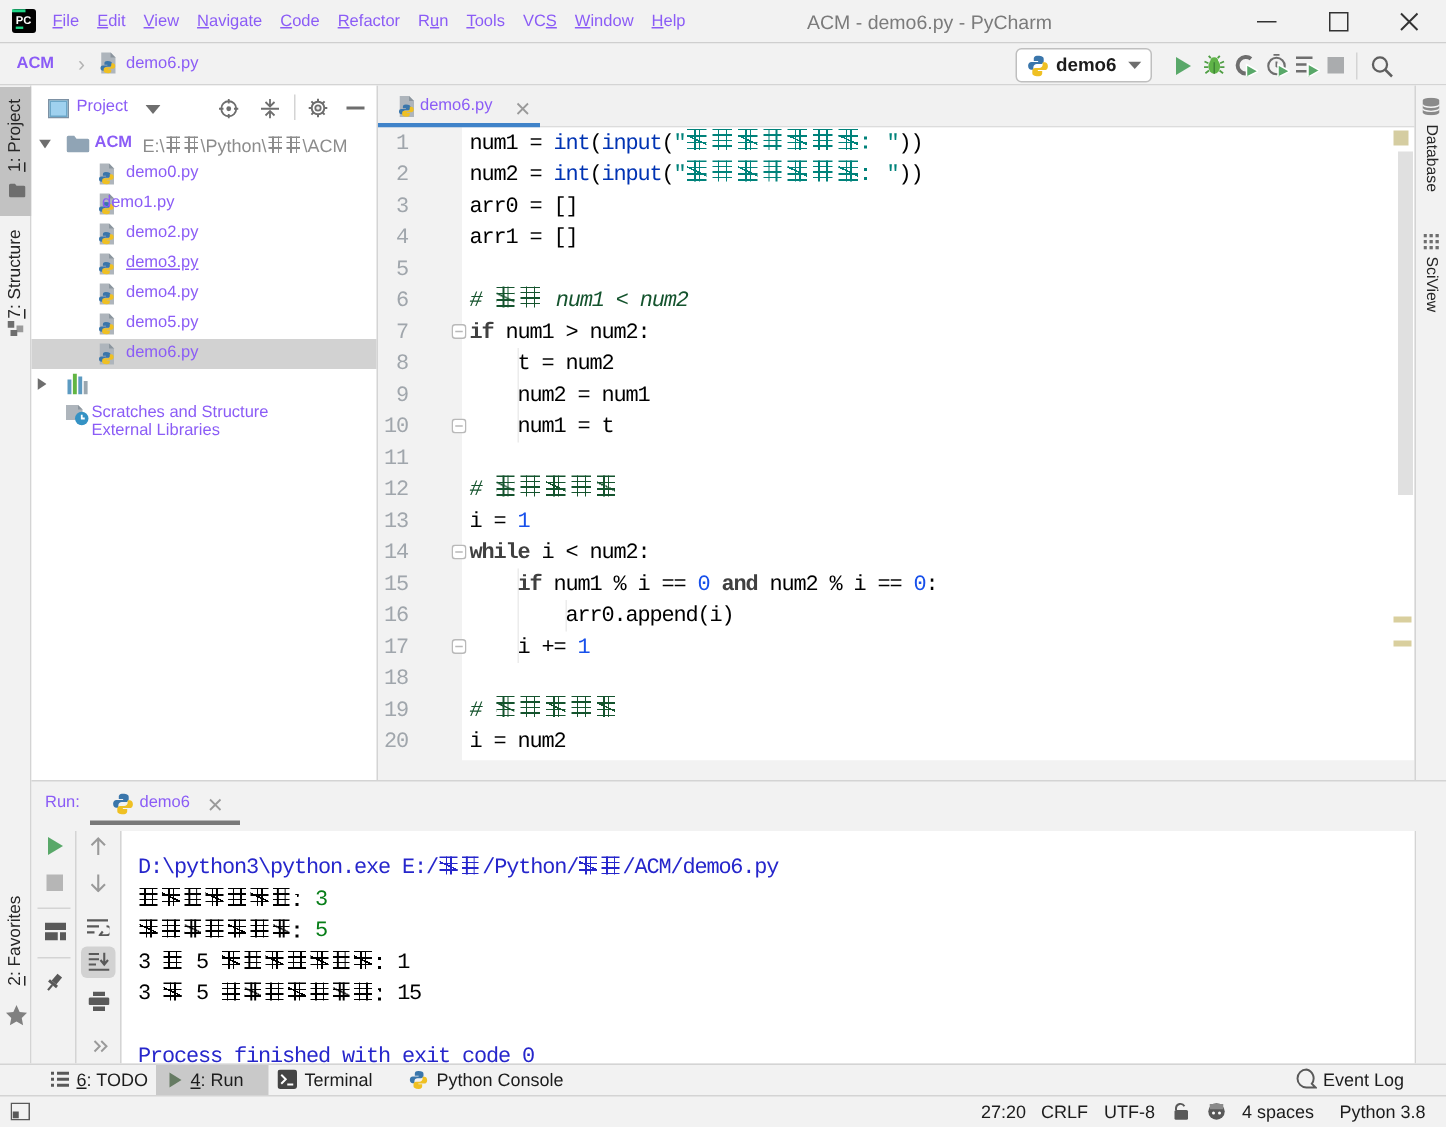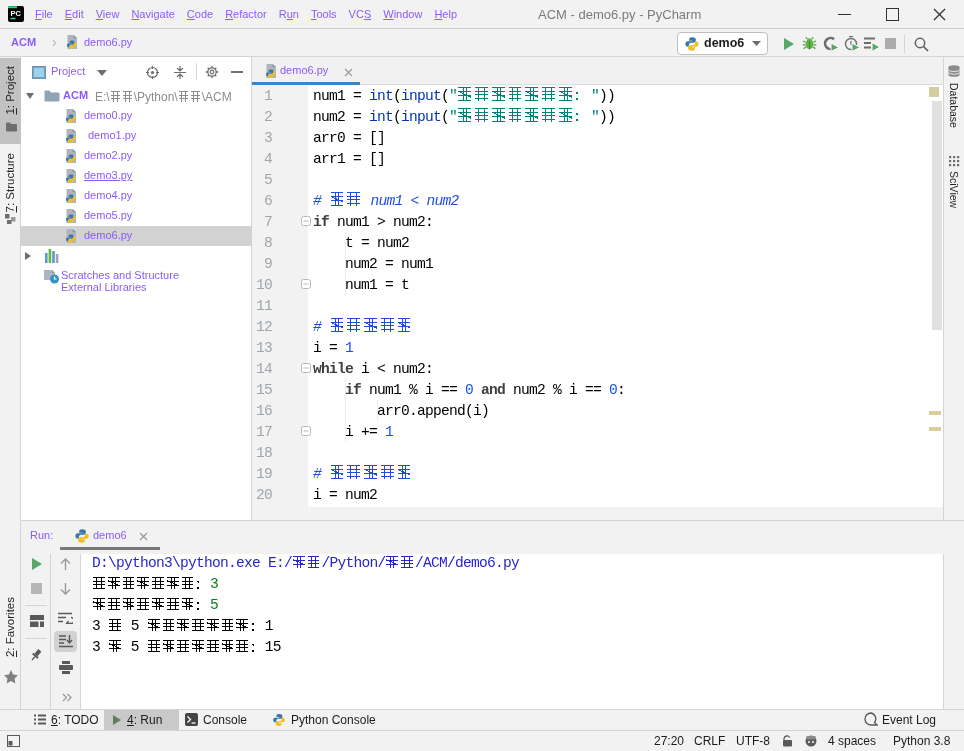--- a/index.html
+++ b/index.html
@@ -5,21 +5,21 @@
 body{width:964px;height:751px;position:relative;overflow:hidden;background:#f2f2f2;
   font-family:"Liberation Sans",sans-serif;-webkit-font-smoothing:antialiased;}
 .abs{position:absolute;white-space:nowrap;}
 .t13{font-size:11px;color:#8b5cf6;}
 .t12{font-size:12px;color:#1c1c1c;}
 pre{margin:0;font-family:"Liberation Mono",monospace;font-size:14.6px;letter-spacing:-0.76px;line-height:21px;white-space:pre !important;}
 .kw{color:#404040;font-weight:bold;}
 .bi{color:#0033b3;}
 .num{color:#1750eb;}
 .str{color:#00827a;}
-.cmt{color:#1d4ed8;font-style:italic;}
+.cmt{color:#14532d;font-style:italic;}
 .blue{color:#2626cb;}
 .grn{color:#067d17;}
 
 .cj,.ck,.cu{display:inline-block;position:relative;}
 .cj{width:16.76px;height:13px;vertical-align:-1px;}
 .ck{width:14.76px;height:12px;vertical-align:-1px;}
 .cu{width:12px;height:11px;vertical-align:-1px;}
 .cj i,.ck i,.cu i{position:absolute;left:1px;right:2px;top:0;bottom:0;
  background:
   linear-gradient(90deg, transparent 26%, currentColor 26%, currentColor calc(26% + 1px), transparent calc(26% + 1px)),
@@ -191,21 +191,21 @@
     </svg>
  <div class="abs t13" style="left:63px;top:89px;font-weight:bold;">ACM</div>
  <div class="abs" style="left:95px;top:90px;font-size:12px;color:#8c8c8c;">E:\<span class="cu"><i></i></span><span class="cu"><i></i></span>\Python\<span class="cu"><i></i></span><span class="cu"><i></i></span>\ACM</div>
  <svg class="abs" style="left:63px;top:108px" width="16" height="16">
       <use href="#pyfile"></use>
     </svg>
     <div class="abs t13" style="left:84px;top:109px;">demo0.py</div>
  <svg class="abs" style="left:63px;top:128px" width="16" height="16">
       <use href="#pyfile"></use>
     </svg>
-    <div class="abs t13" style="left:88px;top:129px;">demo1.py</div>
+    <div class="abs t13" style="left:68px;top:129px;">demo1.py</div>
  <svg class="abs" style="left:63px;top:148px" width="16" height="16">
       <use href="#pyfile"></use>
     </svg>
     <div class="abs t13" style="left:84px;top:149px;">demo2.py</div>
  <svg class="abs" style="left:63px;top:168px" width="16" height="16">
       <use href="#pyfile"></use>
     </svg>
     <div class="abs t13" style="left:84px;top:169px;text-decoration:underline;">demo3.py</div>
  <svg class="abs" style="left:63px;top:188px" width="16" height="16">
       <use href="#pyfile"></use>
@@ -395,27 +395,27 @@
     </svg>
  <svg class="abs" style="left:59px;top:661px" width="14" height="13">
       <rect x="3" y="0" width="8" height="3" fill="#595959"></rect>
       <rect x="0" y="4" width="14" height="5" rx="1" fill="#595959"></rect>
       <rect x="3" y="10" width="8" height="3" fill="#595959"></rect>
     </svg>
  <svg class="abs" style="left:62px;top:693px" width="10" height="9">
       <path d="M1 1 L4.5 4.5 L1 8 M5.5 1 L9 4.5 L5.5 8" stroke="#9a9a9a" stroke-width="1.3" fill="none"></path>
     </svg>
 </div>
-<pre class="abs" id="console" style="left:92px;top:553px;"><span class="blue">D:\python3\python.exe E:/<span class="ck"><i></i></span><span class="ck"><i></i></span>/Python/<span class="ck"><i></i></span><span class="ck"><i></i></span>/ACM/demo6.py</span>
+<pre class="abs" id="console" style="left:92px;top:569px;"><span class="blue">D:\python3\python.exe E:/<span class="ck"><i></i></span><span class="ck"><i></i></span>/Python/<span class="ck"><i></i></span><span class="ck"><i></i></span>/ACM/demo6.py</span>
 <span class="ck"><i></i></span><span class="ck"><i></i></span><span class="ck"><i></i></span><span class="ck"><i></i></span><span class="ck"><i></i></span><span class="ck"><i></i></span><span class="ck"><i></i></span><span class="ck cjc"><i></i></span><span class="grn">3</span>
 <span class="ck"><i></i></span><span class="ck"><i></i></span><span class="ck"><i></i></span><span class="ck"><i></i></span><span class="ck"><i></i></span><span class="ck"><i></i></span><span class="ck"><i></i></span><span class="ck cjc"><i></i></span><span class="grn">5</span>
 3 <span class="ck"><i></i></span> 5 <span class="ck"><i></i></span><span class="ck"><i></i></span><span class="ck"><i></i></span><span class="ck"><i></i></span><span class="ck"><i></i></span><span class="ck"><i></i></span><span class="ck"><i></i></span><span class="ck cjc"><i></i></span>1
 3 <span class="ck"><i></i></span> 5 <span class="ck"><i></i></span><span class="ck"><i></i></span><span class="ck"><i></i></span><span class="ck"><i></i></span><span class="ck"><i></i></span><span class="ck"><i></i></span><span class="ck"><i></i></span><span class="ck cjc"><i></i></span>15
 
-</pre>
+<span class="blue">Process finished with exit code 0</span></pre>
 
 <div class="abs" style="left:0;top:709px;width:964px;height:21px;background:#f2f2f2;border-top:1px solid #d4d4d4;box-sizing:border-box;"></div>
 <div class="abs" style="left:104px;top:710px;width:75px;height:20px;background:#c9c9c9;"></div>
 <div class="abs" id="bottombar">
  <svg class="abs" style="left:34px;top:714px" width="12" height="11">
       <g fill="#595959">
         <rect x="0" y="0.5" width="2" height="2"></rect>
         <rect x="4" y="0.5" width="8" height="2"></rect>
         <rect x="0" y="4.5" width="2" height="2"></rect>
         <rect x="4" y="4.5" width="8" height="2"></rect>
@@ -426,21 +426,21 @@
  <div class="abs t12" style="left:51px;top:713px;"><span style="text-decoration:underline">6</span>: TODO</div>
  <svg class="abs" style="left:112px;top:714px" width="10" height="12">
       <path d="M1 1 L9 6 L1 11 z" fill="#667b63"></path>
     </svg>
  <div class="abs t12" style="left:127px;top:713px;"><span style="text-decoration:underline">4</span>: Run</div>
  <svg class="abs" style="left:185px;top:713px" width="13" height="13">
       <rect width="13" height="13" rx="2" fill="#444"></rect>
       <path d="M2.5 3.5 L5.5 6.5 L2.5 9.5" stroke="#fff" stroke-width="1.3" fill="none"></path>
       <path d="M6.5 10 h4" stroke="#fff" stroke-width="1.3"></path>
     </svg>
- <div class="abs t12" style="left:203px;top:713px;">Console</div>
+ <div class="abs t12" style="left:203px;top:713px;">Terminal</div>
  <svg class="abs" style="left:272px;top:713px" width="14" height="14">
       <use href="#pylogo" transform="scale(0.875)"></use>
     </svg>
  <div class="abs t12" style="left:291px;top:713px;">Python Console</div>
  <svg class="abs" style="left:864px;top:712px" width="14" height="14">
       <path d="M7 1 a6 6 0 1 0 0 12 h6 l-2.5-2.5 A6 6 0 0 0 7 1 z" fill="none" stroke="#595959" stroke-width="1.3"></path>
     </svg>
  <div class="abs t12" style="left:882px;top:713px;">Event Log</div>
 </div>
 

